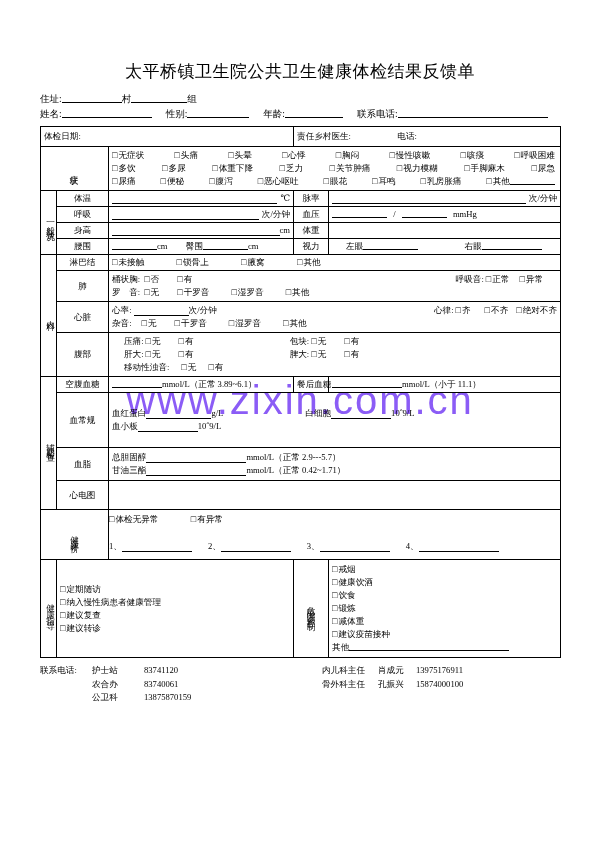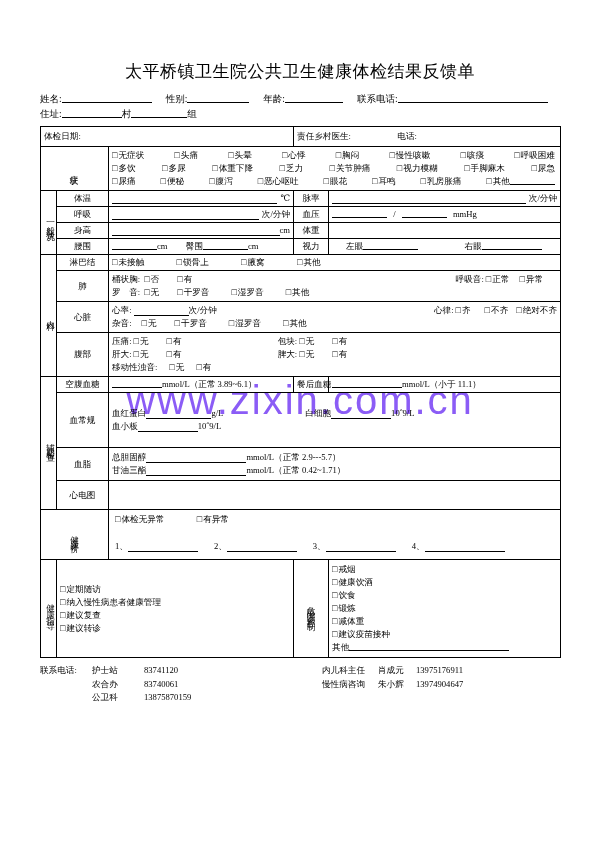--- a/index.html
+++ b/index.html
@@ -114,24 +114,24 @@
 
 <div class="page">
 
   <div class="watermark">www.zixin.com.cn</div>
 
   <div class="content">
 
     <div class="doc-title">太平桥镇卫生院公共卫生健康体检结果反馈单</div>
 
     <div class="hdr-line">
-      <span>姓名:</span><span class="ul u90"></span><span class="sp"></span><span>性别:</span><span class="ul u62"></span><span class="sp"></span><span>年龄:</span><span class="ul u58"></span><span class="sp"></span><span>联系电话:</span><span class="ul u150"></span>
+      <span>住址:</span><span class="ul u60"></span><span>村</span><span class="ul u56"></span><span>组</span>
     </div>
     <div class="hdr-line">
-      <span>住址:</span><span class="ul u60"></span><span>村</span><span class="ul u56"></span><span>组</span>
+      <span>姓名:</span><span class="ul u90"></span><span class="sp"></span><span>性别:</span><span class="ul u62"></span><span class="sp"></span><span>年龄:</span><span class="ul u58"></span><span class="sp"></span><span>联系电话:</span><span class="ul u150"></span>
     </div>
 
     <table class="form">
       <colgroup>
         <col style="width:16px">
           <col style="width:52px">
           <col style="width:185px">
         <col style="width:35px">
           <col style="width:232px">
       </colgroup>
@@ -300,21 +300,21 @@
             <span>杂音:</span>
             <span class="cb" style="margin-left:10px;">无</span>
             <span class="cb" style="margin-left:18px;">干罗音</span>
             <span class="cb" style="margin-left:22px;">湿罗音</span>
             <span class="cb" style="margin-left:22px;">其他</span>
           </div>
         </td>
       </tr>
       <tr>
         <td class="rlabel">腹部</td>
-        <td colspan="3" style="padding:2px 3px;">
+        <td colspan="3" style="padding:2px 15px;">
           <div class="flexrow">
             <span>压痛:</span>
             <span class="cb" style="margin-left:2px;">无</span>
             <span class="cb" style="margin-left:18px;">有</span>
             <span style="width:96px;"></span>
             <span>包块:</span>
             <span class="cb" style="margin-left:2px;">无</span>
             <span class="cb" style="margin-left:18px;">有</span>
           </div>
           <div class="flexrow">
@@ -383,21 +383,21 @@
       </tr>
       <tr>
         <td class="rlabel" style="height:26px;">心电图</td>
         <td colspan="3"></td>
       </tr>
 
       <tr>
         <td class="vlabel" colspan="2">
           <span style="writing-mode:vertical-rl; margin:0 auto; letter-spacing:3px;">健康评价</span>
         </td>
-        <td colspan="3" style="padding:3px 3px 6px 6px;">
+        <td colspan="3" style="padding:3px 3px 6px 0;">
           <div style="margin-bottom:14px;">
             <span class="cb">体检无异常</span>
             <span class="sp"></span><span class="sp"></span>
             <span class="cb">有异常</span>
           </div>
           <div class="flexrow">
             <span>1、</span>
                 <span class="lnk l70"></span>
             <span style="width:16px;"></span>
             <span>2、</span>
@@ -454,21 +454,21 @@
             <span class="num">13875870159</span>
           </div>
       </div>
       <div>
         <div class="fcol">
             <span class="dept2">内儿科主任</span>
             <span class="nm">肖成元</span>
             <span class="num">13975176911</span>
           </div>
         <div class="fcol">
-            <span class="dept2">慢性病咨询</span>
-            <span class="nm">朱小辉</span>
-            <span class="num">13974904647</span>
+            <span class="dept2">骨外科主任</span>
+            <span class="nm">孔振兴</span>
+            <span class="num">15874000100</span>
           </div>
       </div>
     </div>
 
   </div>
 </div>
 
 </body></html>

